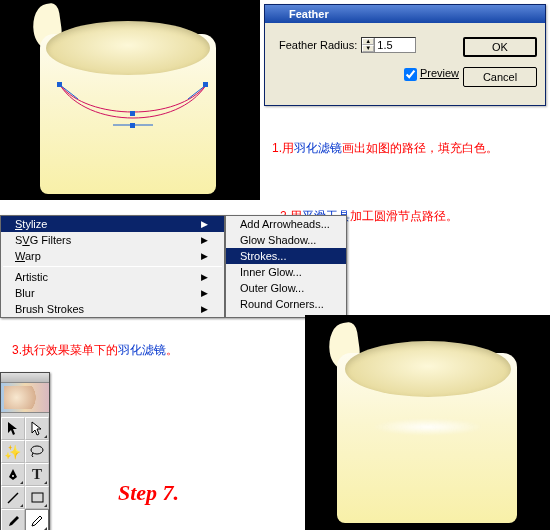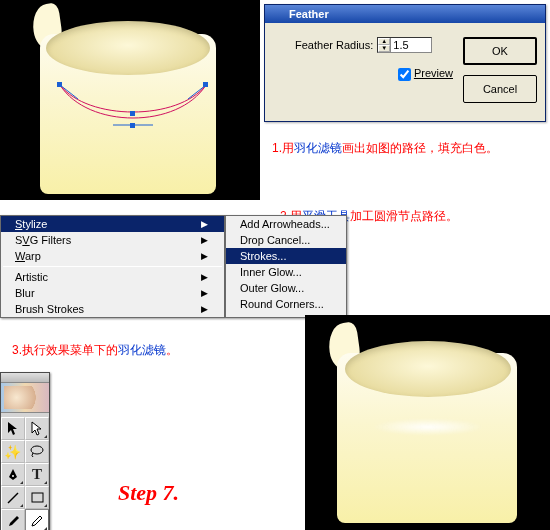--- a/index.html
+++ b/index.html
@@ -10,32 +10,32 @@
   .candle-top { position:absolute; left:18px; top:15px; width:164px; height:54px; border-radius:50%; background:radial-gradient(ellipse at 50% 45%,#fdf8d8 0%,#e8dca0 70%,#d6c77f 100%); box-shadow:inset 0 3px 6px rgba(0,0,0,.15); }
   .candle-tip { position:absolute; left:5px; top:-2px; width:28px; height:44px; background:#fdf8d8; border-radius:70% 30% 50% 50%; transform:rotate(-8deg); }
   .smile-path { position:absolute; left:30px; top:75px; width:150px; height:50px; }
   .smile-path svg { width:100%; height:100%; overflow:visible; }
   .anchor { fill:#1a5fd4; }
   .handle { stroke:#1a5fd4; stroke-width:1; }
   .pathline { fill:none; stroke:#d01060; stroke-width:1; }
 
   .dialog { position:absolute; right:4px; top:4px; width:282px; background:#ece9d8; border:1px solid #0a246a; font-size:11px; box-shadow:1px 1px 2px rgba(0,0,0,.3); }
   .dialog-title { background:linear-gradient(#5a86d8,#1747a8); color:#fff; padding:3px 24px; font-weight:bold; font-size:11px; }
-  .dialog-body { padding:14px 8px 18px 24px; display:flex; gap:6px; }
+  .dialog-body { padding:14px 8px 18px 8px; display:flex; }
   .dialog-left { flex:1; }
   .dialog-row { display:flex; align-items:center; gap:4px; margin-bottom:14px; padding-left:6px; }
   .spinner { display:inline-flex; border:1px inset #888; background:#fde047; }
   .spinner-btns { display:flex; flex-direction:column; border-right:1px solid #888; }
   .spinner-btns span { width:12px; height:7px; background:#ece9d8; border:1px outset #fff; font-size:6px; line-height:5px; text-align:center; cursor:pointer; }
   .spinner input { width:40px; border:none; font-size:11px; padding:1px 2px; outline:none; font-family:inherit; }
   .preview-row { text-align:right; padding-right:4px; }
   .preview-row input { vertical-align:middle; }
   .preview-row label { text-decoration:underline; }
   .dialog-btns { display:flex; flex-direction:column; gap:10px; width:74px; }
-  .dialog-btns button { height:28px; font-size:11px; font-family:inherit; background:#ece9d8; border:1px solid #000; border-radius:2px; cursor:pointer; }
+  .dialog-btns button { height:20px; font-size:11px; font-family:inherit; background:#ece9d8; border:1px solid #000; border-radius:2px; cursor:pointer; }
   .dialog-btns button.ok { border:2px solid #000; }
 
   .instr { position:absolute; font-size:12px; color:#ff0000; font-family:SimSun,Arial; }
   .instr .blue { color:#0033cc; }
   .i1 { left:272px; top:140px; }
   .i2 { left:280px; top:180px;margin-top:28px; }
   .i3 { left:12px; top:342px; }
   .step { position:absolute; left:118px; top:480px; font-family:Georgia,serif; font-size:22px; font-weight:bold; font-style:italic; color:#ff0000; }
 
   .menu-wrap { position:absolute; left:0; top:215px; display:flex; font-size:11px; }
@@ -151,21 +151,21 @@
     <div class="m-item">
       <span>Brush Strokes</span>
         <span class="arrow">▶</span>
     </div>
   </div>
   <div class="menu-col right">
     <div class="m-item">
         <span>Add Arrowheads...</span>
       </div>
     <div class="m-item">
-        <span>Drop Cancel...</span>
+        <span>Glow Shadow...</span>
       </div>
     <div class="m-item selected">
         <span>Strokes...</span>
       </div>
     <div class="m-item">
         <span>Inner Glow...</span>
       </div>
     <div class="m-item">
         <span>Outer Glow...</span>
       </div>

